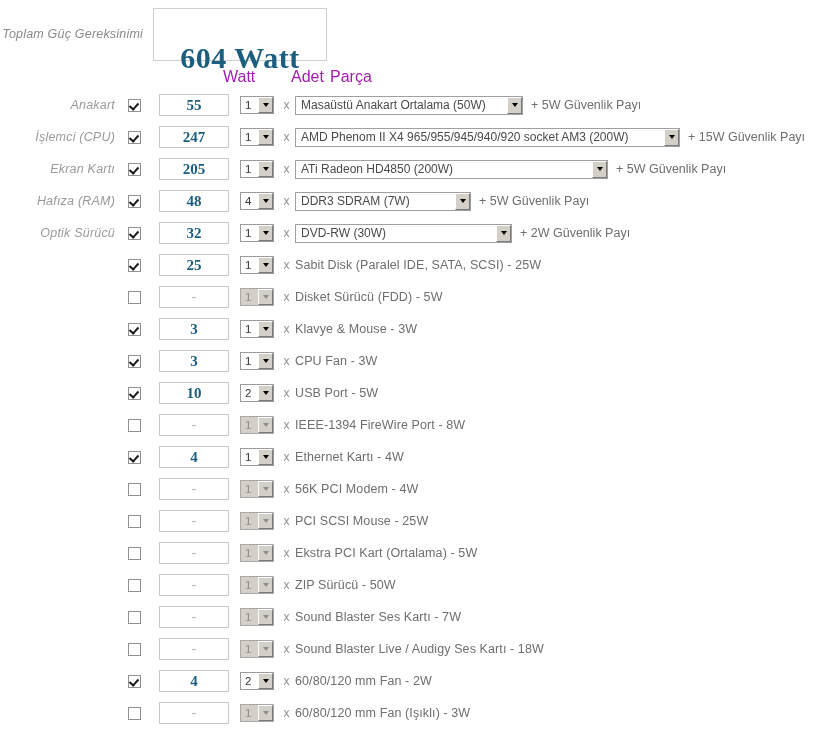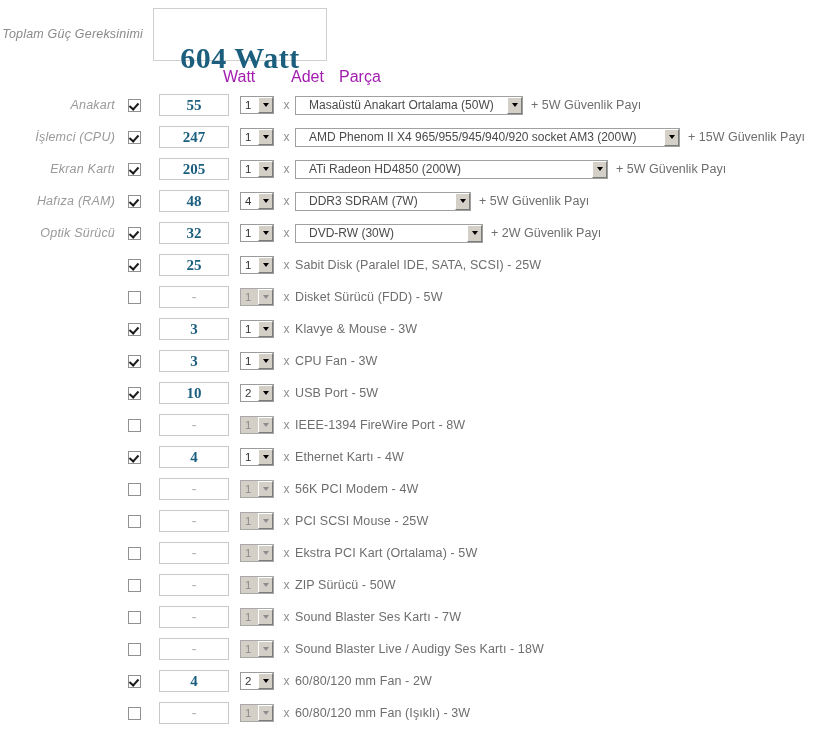--- a/index.html
+++ b/index.html
@@ -60,21 +60,21 @@
   }
   .col-headers span {
     position: absolute;
     font-size: 16px;
     color: #a21caf;
     top: 0;
     margin-left: 47px;
   }
   .ch-watt  { left: 176px; }
   .ch-adet  { left: 244px; }
-  .ch-parca { left: 292px; }
+  .ch-parca { left: 283px; }
 
   
   .rows { padding-top: 2px; }
 
   .row {
     display: flex;
     align-items: center;
     height: 32px;
   }
   .r-label {
@@ -218,21 +218,21 @@
     font-size: 12.5px;
     color: #6e6e6e;
     white-space: nowrap;
     letter-spacing: 0.1px;
   }
   .sel.part {
     height: 19px;
     font-size: 12px;
     color: #4a4a4a;
     border: 1px solid #a0a0a0;
-    padding-left: 13px;
+    padding-left: 5px;
   }
   .sel.part .sel-arrow { height: 17px; }
   .margin-note {
     margin-left: 8px;
     font-size: 12.5px;
     color: #6e6e6e;
     white-space: nowrap;
   }
 </style>
 </head>
@@ -361,21 +361,21 @@
         <div class="watt-box">32</div>
       </div>
       <div class="r-qty"><div class="sel qty">
           <span class="sel-text">1</span>
           <span class="sel-arrow">
             <i></i>
           </span>
         </div></div>
       <div class="r-times">x</div>
       <div class="r-part">
-        <div class="sel part" style="width: 188px;">
+        <div class="sel part" style="width: 217px;">
           <span class="sel-text">DVD-RW (30W)</span>
           <span class="sel-arrow">
             <i></i>
           </span>
         </div>
         <span class="margin-note">+ 2W Güvenlik Payı</span>
       </div>
     </div>
     <div class="row">
       <div class="r-label"></div>

